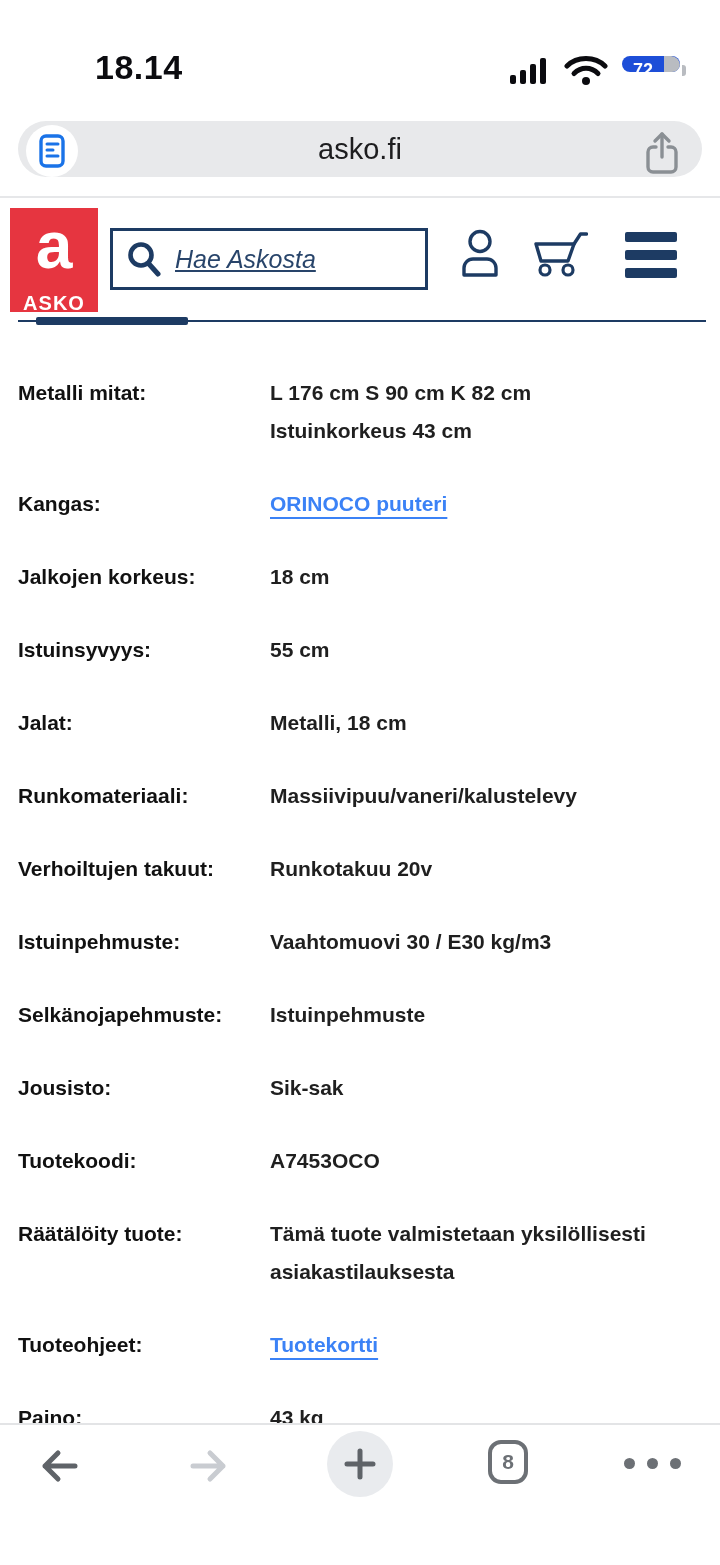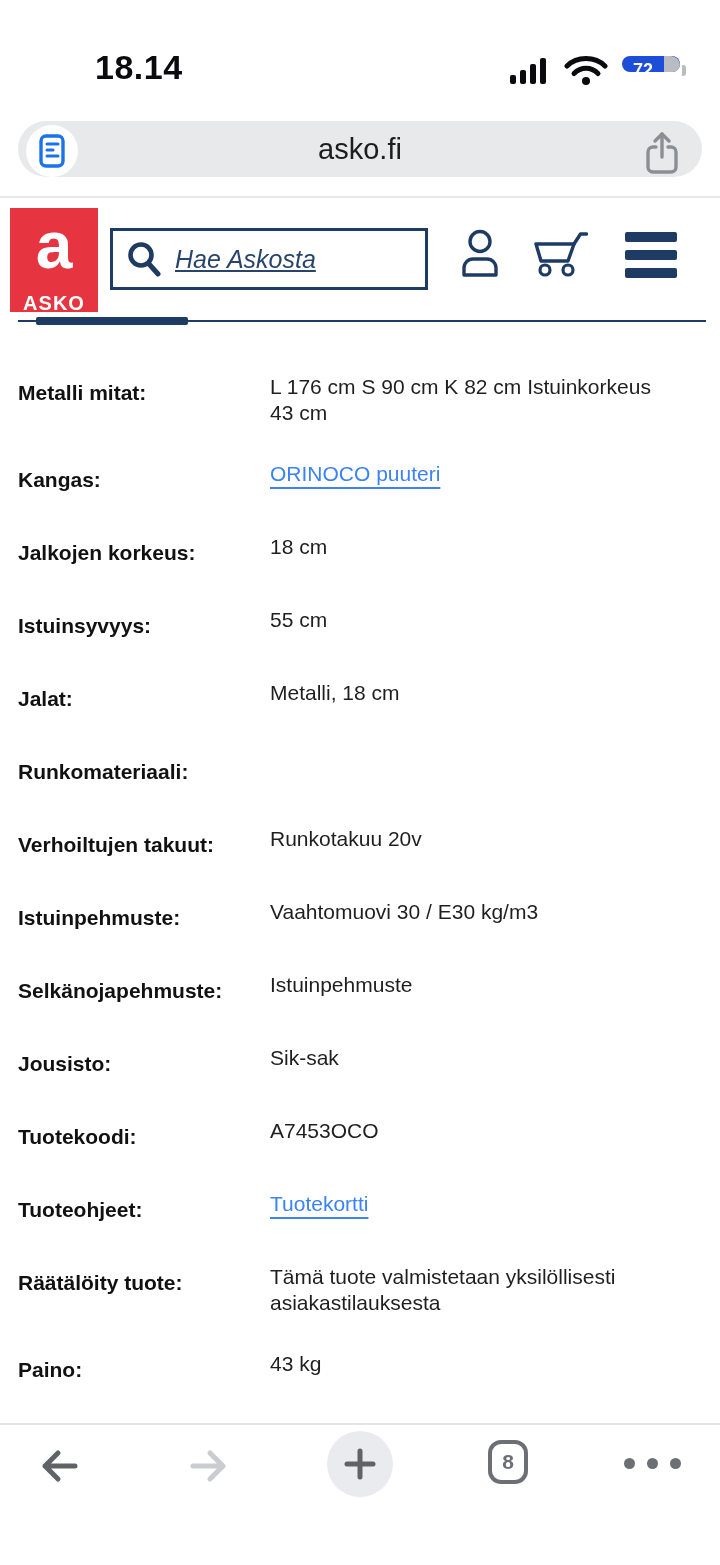--- a/index.html
+++ b/index.html
@@ -39,21 +39,21 @@
   .burger{position:absolute;left:625px;top:34px;width:52px;}
   .burger .bar{height:10px;background:#1d3b63;border-radius:2px;margin-bottom:8px;}
   .burger .bar:last-child{margin-bottom:0;}
   
   .scroll-line{position:absolute;left:18px;top:320px;width:688px;height:2px;background:#1d3b63;}
   .scroll-thumb{position:absolute;left:36px;top:317px;width:152px;height:8px;background:#1d3b63;border-radius:2px;}
   
   .specs{position:absolute;left:18px;top:374px;width:684px;color:#1b1b1b;}
   .spec-row{display:flex;margin-bottom:35px;}
   .spec-label{flex:none;width:252px;font-size:21px;font-weight:700;line-height:38px;color:#111;}
-  .spec-value{flex:none;max-width:400px;font-size:21px;font-weight:400;line-height:26px;color:#1f1f1f;}
+  .spec-value{flex:none;max-width:400px;font-size:21px;font-weight:700;line-height:38px;color:#1f1f1f;}
   .spec-link{color:#3b82f6;text-decoration:underline;text-decoration-thickness:2px;text-underline-offset:6px;text-align:right;}
   
   .toolbar{position:absolute;left:0;top:1423px;width:720px;height:142px;background:#fff;border-top:2px solid #e3e4e6;box-sizing:border-box;}
   .tb-back{position:absolute;left:35px;top:17px;}
   .tb-fwd{position:absolute;left:185px;top:17px;}
   .tb-plus{position:absolute;left:327px;top:6px;width:66px;height:66px;border-radius:50%;background:#e9ebee;display:flex;align-items:center;justify-content:center;}
   .tb-tabs{position:absolute;left:488px;top:15px;width:40px;height:44px;border:4.5px solid #6c7075;border-radius:13px;box-sizing:border-box;display:flex;align-items:center;justify-content:center;font-size:21px;font-weight:700;color:#6c7075;}
   .tb-dots{position:absolute;left:624px;top:33px;display:flex;gap:12px;}
   .tb-dots .dot{width:11px;height:11px;border-radius:50%;background:#6c7075;}
 </style>
@@ -161,20 +161,21 @@
     <div class="spec-value">55 cm</div>
   </div>
 
   <div class="spec-row">
     <div class="spec-label">Jalat:</div>
     <div class="spec-value">Metalli, 18 cm</div>
   </div>
 
   <div class="spec-row">
     <div class="spec-label">Runkomateriaali:</div>
+    <div class="spec-value">Massiivipuu/vaneri/kalustelevy</div>
   </div>
 
   <div class="spec-row">
     <div class="spec-label">Verhoiltujen takuut:</div>
     <div class="spec-value">Runkotakuu 20v</div>
   </div>
 
   <div class="spec-row">
     <div class="spec-label">Istuinpehmuste:</div>
     <div class="spec-value">Vaahtomuovi 30 / E30 kg/m3</div>
@@ -189,27 +190,27 @@
     <div class="spec-label">Jousisto:</div>
     <div class="spec-value">Sik-sak</div>
   </div>
 
   <div class="spec-row">
     <div class="spec-label">Tuotekoodi:</div>
     <div class="spec-value">A7453OCO</div>
   </div>
 
   <div class="spec-row">
+    <div class="spec-label">Räätälöity tuote:</div>
+    <div class="spec-value">Tämä tuote valmistetaan yksilöllisesti asiakastilauksesta</div>
+  </div>
+
+  <div class="spec-row">
     <div class="spec-label">Tuoteohjeet:</div>
     <div class="spec-value"><a class="spec-link" href="#">Tuotekortti</a></div>
-  </div>
-
-  <div class="spec-row">
-    <div class="spec-label">Räätälöity tuote:</div>
-    <div class="spec-value">Tämä tuote valmistetaan yksilöllisesti asiakastilauksesta</div>
   </div>
 
   <div class="spec-row">
     <div class="spec-label">Paino:</div>
     <div class="spec-value">43 kg</div>
   </div>
 </div>
 
 <div class="toolbar">
   <div class="tb-back">

